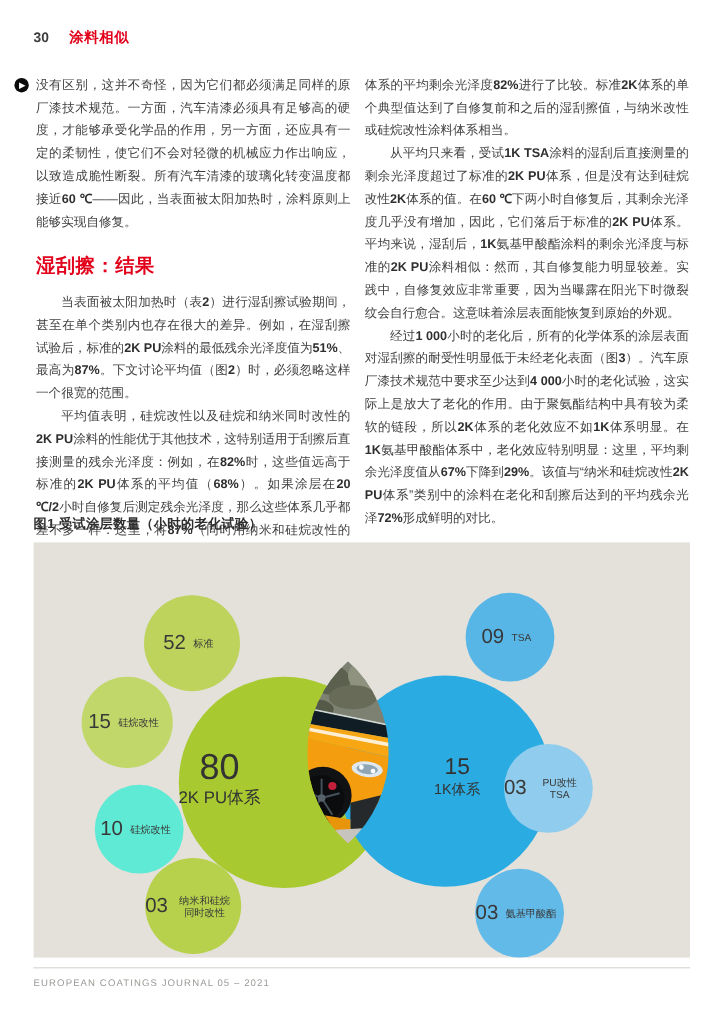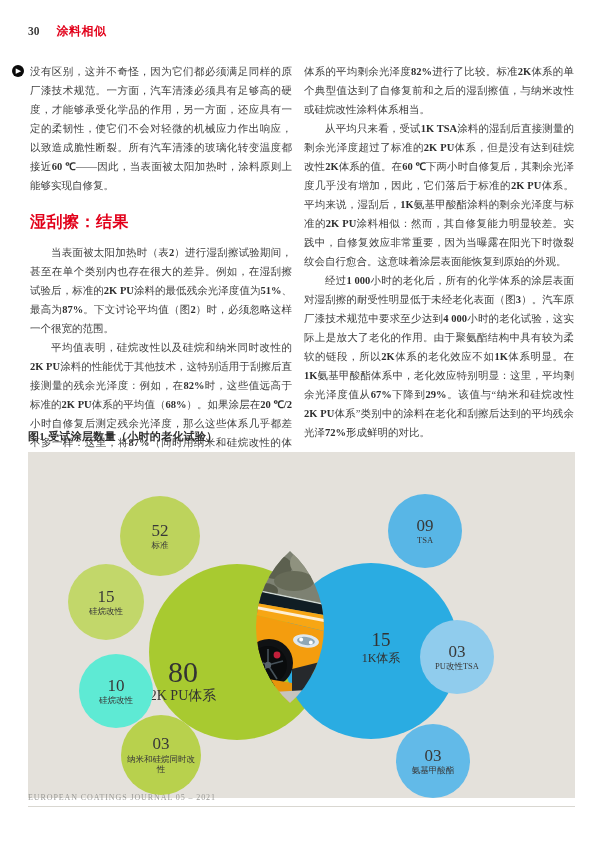--- a/index.html
+++ b/index.html
@@ -1,18 +1,18 @@
 <!DOCTYPE html>
 <html><head>
 <meta charset="utf-8">
 <style>
   html,body { margin:0; padding:0; background:#fff; }
   .page {
     position:relative; width:600px; height:849px; background:#ffffff;
-    font-family:Liberation Serif, serif; color:#3f3f3f; overflow:hidden;
+    font-family:Liberation Sans, sans-serif; color:#3f3f3f; overflow:hidden;
   }
   
   .page-header { position:absolute; top:23px; left:28px; display:flex; align-items:baseline; }
   .page-num { font-size:11.5px; font-weight:bold; color:#3c3c3c; }
   .page-section { font-size:12px; font-weight:bold; color:#e2001a; margin-left:17px; letter-spacing:0.5px; }
   
   .col { position:absolute; top:62px; }
   .col-left  { left:30px;  width:262px; }
   .col-right { left:304px; width:270px; }
   .col p { margin:0; font-size:10.5px; line-height:19px; text-align:justify; color:#3f3f3f; }
@@ -23,49 +23,49 @@
     position:absolute; left:-18px; top:3px; width:12px; height:12px;
     background:#0a0a0a; border-radius:50%; color:#fff; display:flex;
     align-items:center; justify-content:center; font-size:7px; line-height:1;
     padding-left:1px; box-sizing:border-box;
   }
   .section-heading { color:#e2001a; font-weight:bold; font-size:16px; margin:17px 0 10px 0; letter-spacing:0.5px; }
   
   .figure-caption { position:absolute; left:28px; top:429px; font-size:11px; font-weight:bold; color:#2f2f2f; letter-spacing:0.3px; }
   .chart { position:absolute; left:28px; top:452px; width:547px; height:346px; background:#e4e1db; }
   .bubble {
-    position:absolute; border-radius:50%; display:flex; flex-direction:column;
+    position:absolute; border-radius:50%; display:flex; 
     align-items:center; justify-content:center; text-align:center; color:#383838;
   }
   .bubble .num { font-size:17px; line-height:1.1; }
   .bubble .lbl { font-size:8.5px; line-height:1.2; padding:0 6px; }
   
   .b-std        { left:92px;  top:44px;  width:80px; height:80px; background:#bdd35c; }
   .b-nano       { left:40px;  top:112px; width:76px; height:76px; background:#c2d76a; }
   .b-silane     { left:51px;  top:202px; width:74px; height:74px; background:#5eead4;justify-content:center; }
   .b-nanosilane { left:93px;  top:263px; width:80px; height:80px; background:#b8d14d; }
   
   .b-tsa        { left:360px; top:42px;  width:74px; height:74px; background:#58b6e6; }
   .b-putsa      { left:392px; top:168px; width:74px; height:74px; background:#90cced; }
   .b-urethane   { left:368px; top:272px; width:74px; height:74px; background:#62bae8; }
   
   .b-2kpu { left:121px; top:112px; width:176px; height:176px; background:#a8ca30; }
   .b-1k   { left:255px; top:111px; width:176px; height:176px; background:#2aace2; }
   .big-label { position:absolute; text-align:center; color:#333; z-index:4; }
-  .lbl-2kpu { left:105px; top:172px; width:100px;margin-top:32px; }
+  .lbl-2kpu { left:105px; top:172px; width:100px; }
   .lbl-2kpu .num { font-size:30px; line-height:1.05; display:block; }
   .lbl-2kpu .lbl { font-size:14px; line-height:1.2; display:block; }
   .lbl-1k { left:303px; top:178px; width:100px; }
   .lbl-1k .num { font-size:19px; line-height:1.1; display:block; }
   .lbl-1k .lbl { font-size:12px; line-height:1.25; display:block; }
   .car-photo { position:absolute; left:228px; top:99px; width:68px; height:152px; z-index:3; }
   .bubble.small { z-index:5; }
   
   .footer-rule { position:absolute; left:28px; top:806px; width:547px; height:1px; background:#d9d7d1; }
-  .footer-text { position:absolute; left:28px; top:793px; font-size:8px; letter-spacing:0.9px; color:#9a9a96; }
+  .footer-text { position:absolute; left:28px; top:815px; font-size:8px; letter-spacing:0.9px; color:#9a9a96; }
 </style>
 </head>
 <body>
 
 <div class="page">
 
   <div class="page-header">
     <span class="page-num">30</span>
     <span class="page-section">涂料相似</span>
   </div>

